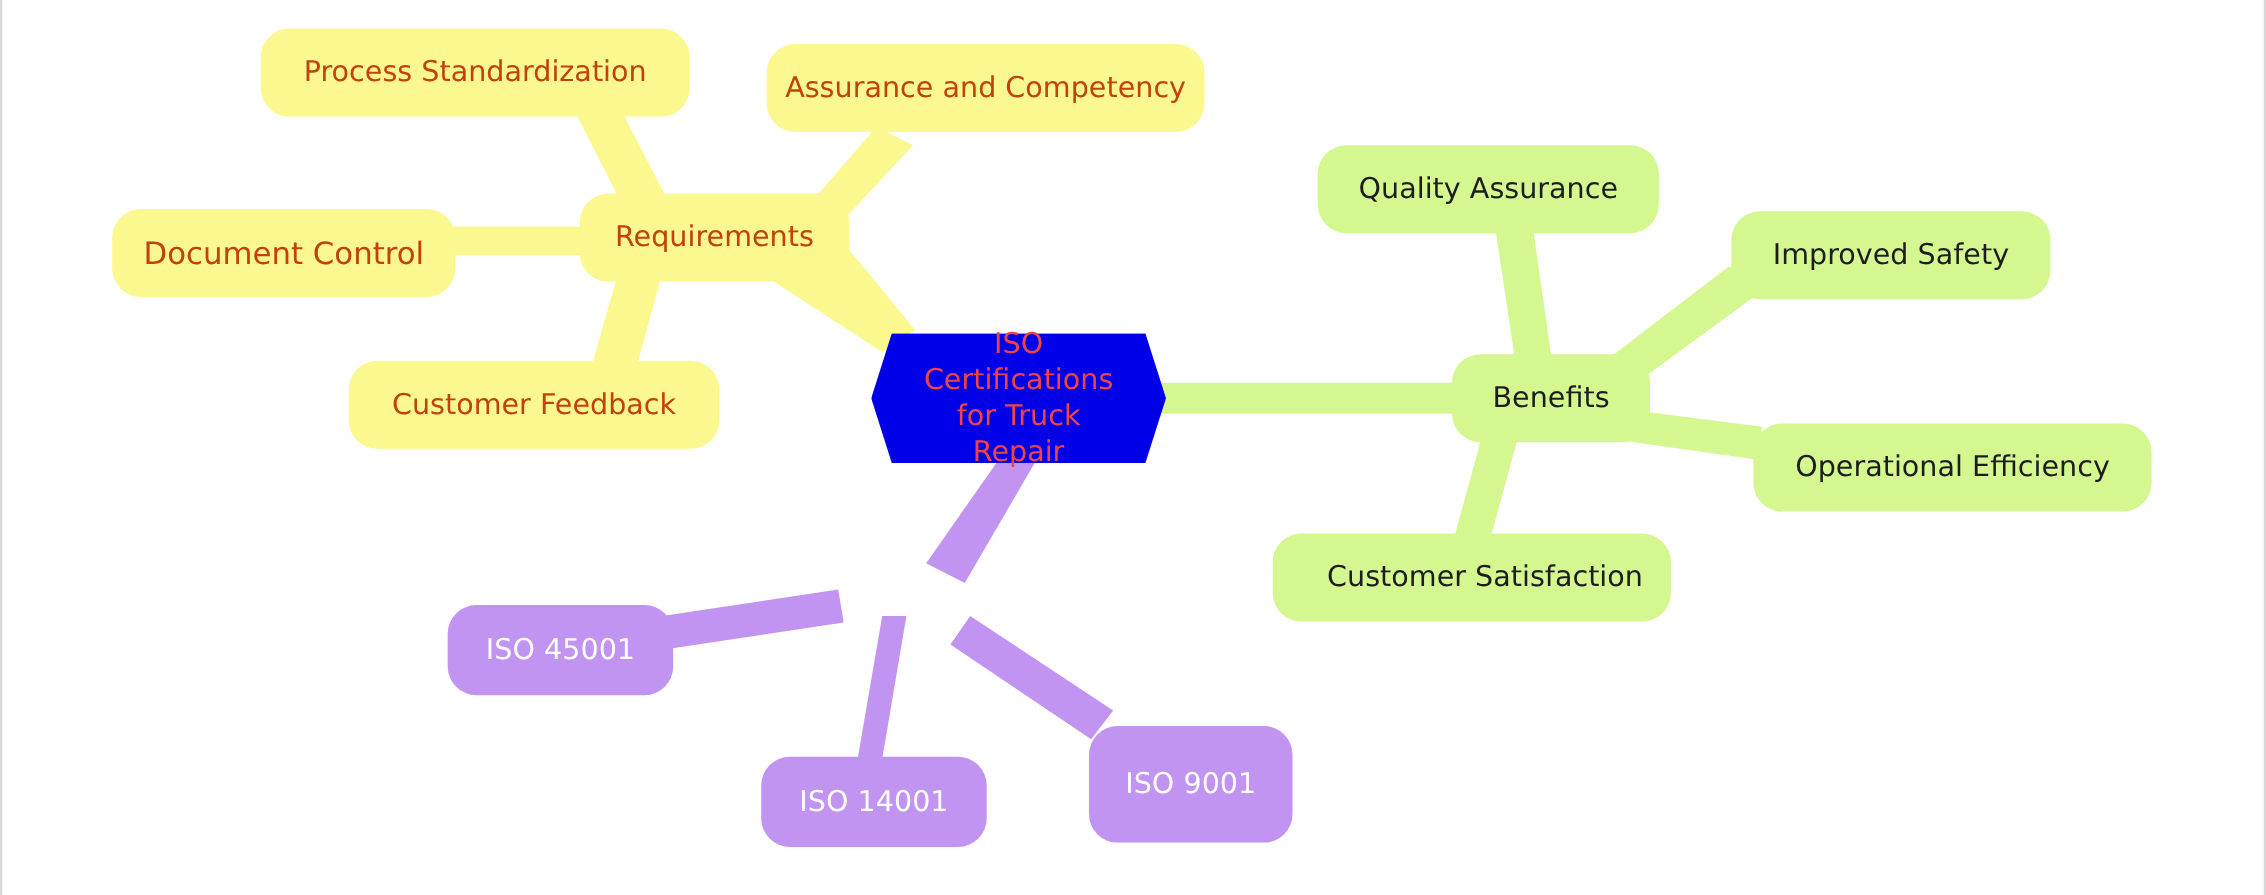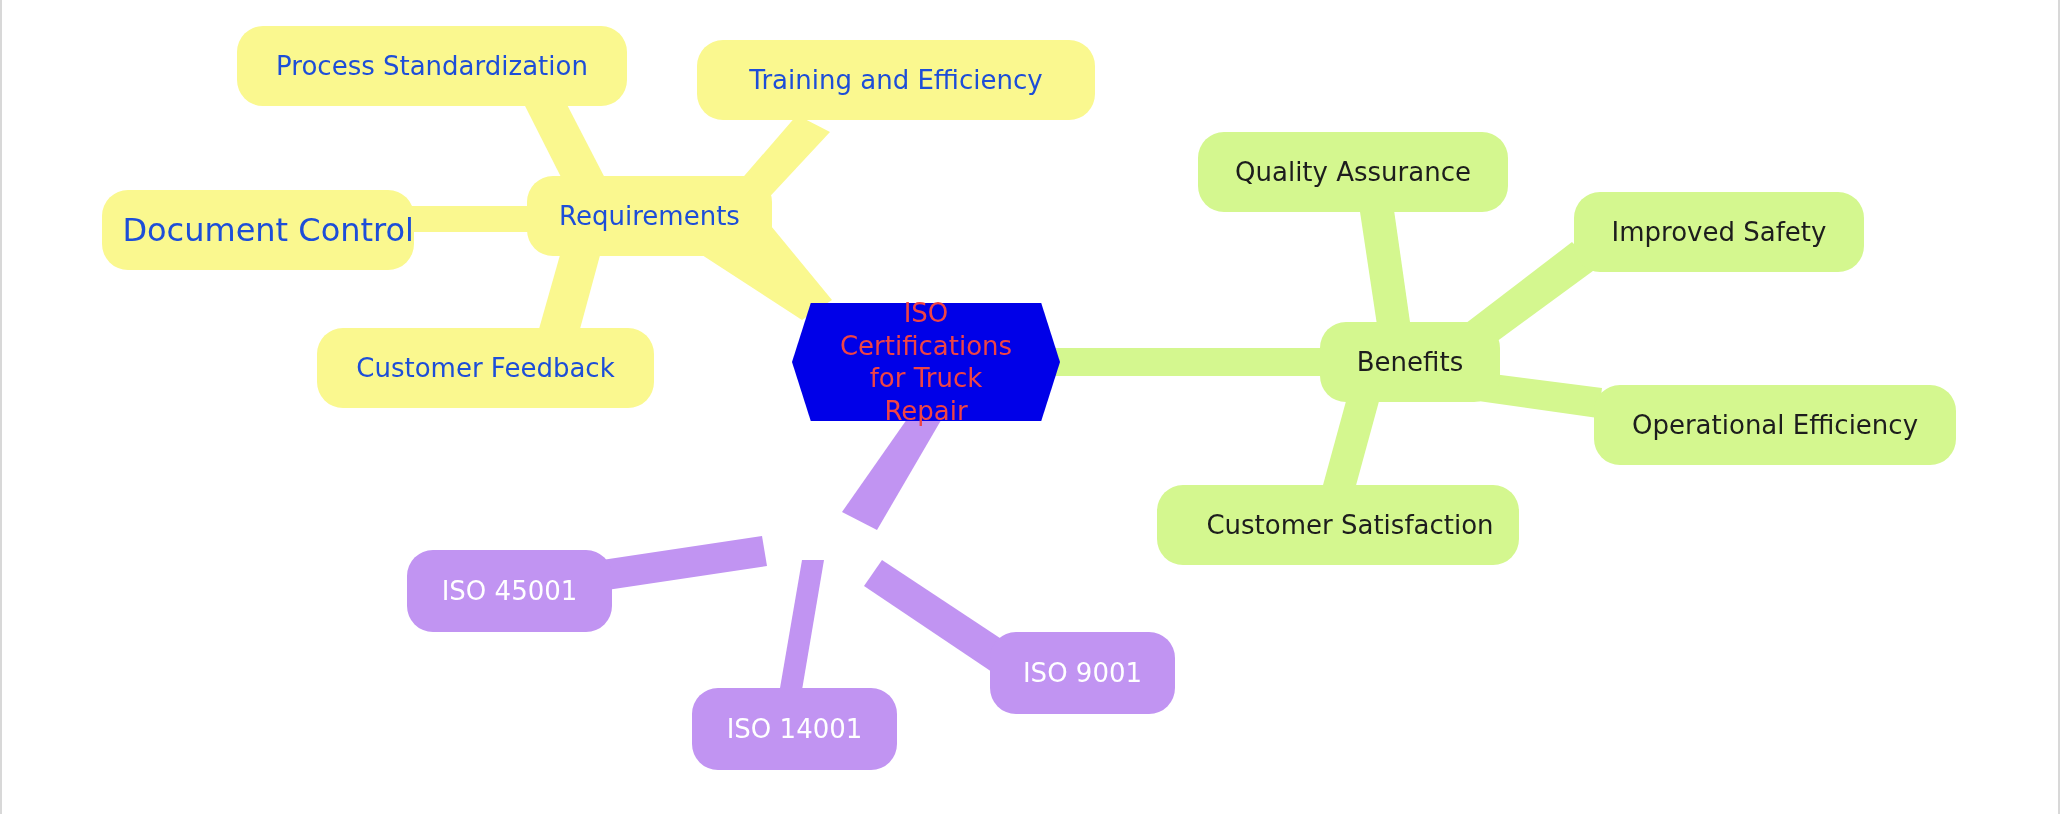--- a/index.html
+++ b/index.html
@@ -32,21 +32,21 @@
     justify-content: center;
     text-align: center;
     box-sizing: border-box;
     line-height: 1.25;
     white-space: pre-line;
     z-index: 5;
   }
   .node.rounded {
     border-radius: 26px;
   }
-  .node.yellow { background: #FAF88F; color: #1d4ed8; }
+  .node.yellow { background: #FAF88F; color: #c2410c; }
   .node.green  { background: #D4F78F; color: #1d1d1d; }
   .node.purple { background: #C194F2; color: #ffffff; }
 
   .node.hex {
     background: transparent;
     color: #ef4444;
   }
   .hexbg {
     position: absolute;
     left: 0; top: 0;
@@ -105,24 +105,24 @@
 
   <div class="node rounded yellow" style="left:525px; top:176px; width:245px; height:80px; font-size:26px;">
     <span>Requirements</span>
   </div>
 
   <div class="node rounded yellow" style="left:235px; top:26px; width:390px; height:80px; font-size:26px;">
     <span>Process Standardization</span>
   </div>
 
   <div class="node rounded yellow" style="left:695px; top:40px; width:398px; height:80px; font-size:26px;">
-    <span>Training and Efficiency</span>
+    <span>Assurance and Competency</span>
   </div>
 
-  <div class="node rounded yellow" style="left:100px; top:190px; width:312px; height:80px; font-size:32px;justify-content:flex-end;">
+  <div class="node rounded yellow" style="left:100px; top:190px; width:312px; height:80px; font-size:28px;">
     <span>Document Control</span>
   </div>
 
   <div class="node rounded yellow" style="left:315px; top:328px; width:337px; height:80px; font-size:26px;">
     <span>Customer Feedback</span>
   </div>
 
   <div class="node rounded green" style="left:1196px; top:132px; width:310px; height:80px; font-size:26px;">
     <span>Quality Assurance</span>
   </div>
@@ -145,17 +145,17 @@
 
 
   <div class="node rounded purple" style="left:405px; top:550px; width:205px; height:82px; font-size:26px;">
     <span>ISO 45001</span>
   </div>
 
   <div class="node rounded purple" style="left:690px; top:688px; width:205px; height:82px; font-size:26px;">
     <span>ISO 14001</span>
   </div>
 
-  <div class="node rounded purple" style="left:988px; top:632px; width:185px; height:82px; font-size:26px;">
+  <div class="node rounded purple" style="left:988px; top:660px; width:185px; height:106px; font-size:26px;">
     <span>ISO 9001</span>
   </div>
 
 </div>
 
 </body></html>

